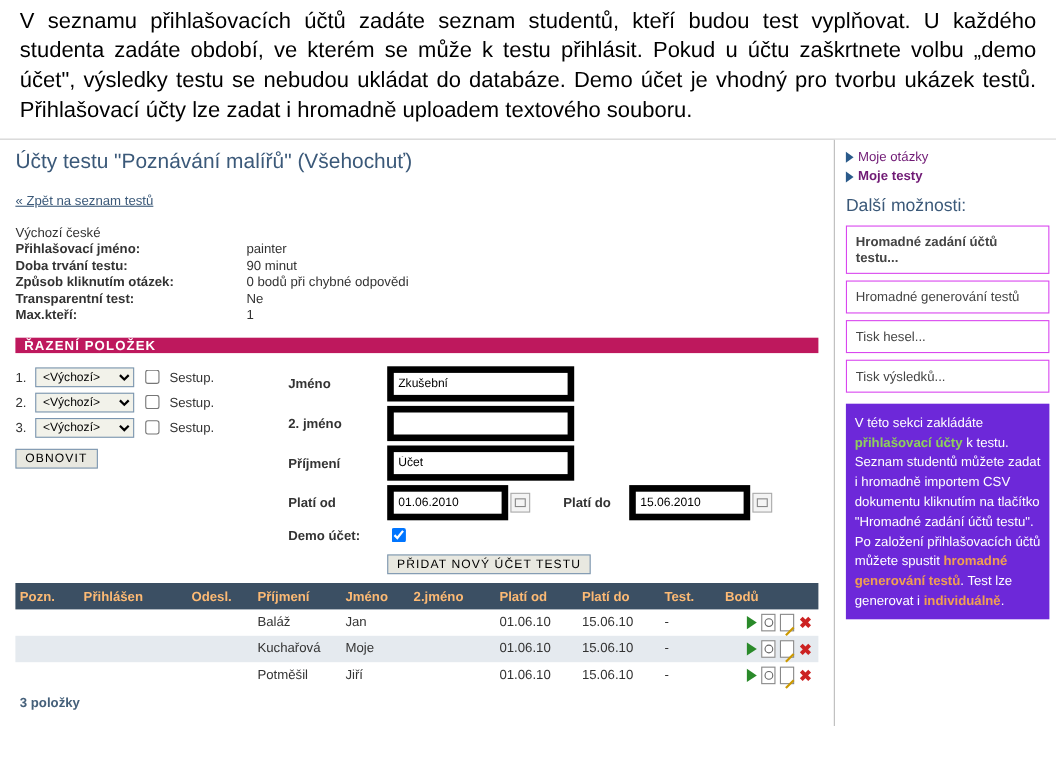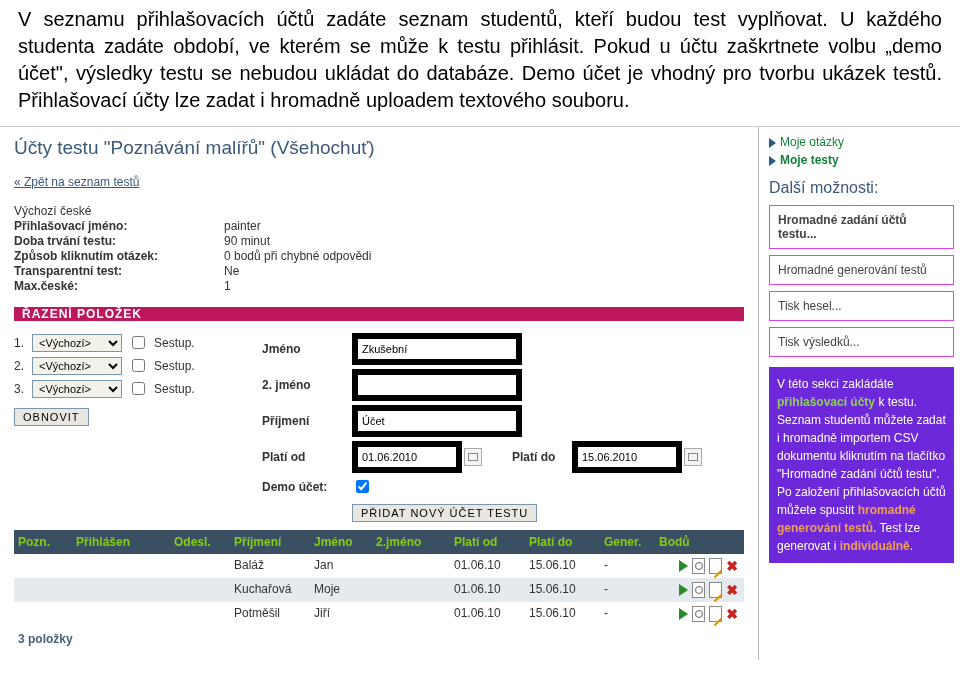--- a/index.html
+++ b/index.html
@@ -92,21 +92,21 @@
     width: 16px; height: 16px;
     border: 1px solid #aaa;
     background: #f4f4f4;
     margin-left: 2px;
     vertical-align: middle;
     position: relative;
   }
   .calicon::after { content:""; position:absolute; top:4px; left:3px; width:8px; height:6px; border:1px solid #888;}
   .table-head {
     background: #3b4f63;
-    color: #84cc16;
+    color: #fdba74;
     display: flex;
     font-size: 12px;
     font-weight: bold;
     padding: 5px 0 5px 4px;
     margin-top: 8px;
   }
   .th-pozn { width: 58px; }
   .th-prih { width: 98px; }
   .th-odesl { width: 60px; }
   .th-prij { width: 80px; }
@@ -127,21 +127,21 @@
   .tri-g { width:0;height:0;border-top:6px solid transparent;border-bottom:6px solid transparent;border-left:9px solid #2a8a2a; }
   .pg { width:11px;height:14px;border:1px solid #888;background:#fff; position:relative;}
   .pg.edit::after { content:"";position:absolute;right:-2px;bottom:-2px;width:10px;height:2px;background:#c90;transform:rotate(-45deg);}
   .pg.gear::after { content:"";position:absolute;left:2px;top:3px;width:6px;height:6px;border:1px solid #666;border-radius:50%;}
   .xic { color:#c22; font-weight:bold; font-size:14px; }
   .footer-count { font-weight: bold; padding: 6px 4px; color:#45607a; }
   
   .side-links { margin-bottom: 10px; }
   .side-links div { padding: 2px 0; }
   .tri-b { display:inline-block;width:0;height:0;border-top:5px solid transparent;border-bottom:5px solid transparent;border-left:7px solid #2a5a8a; margin-right:4px; vertical-align:middle;}
-  .side-link { color:#15803d;}
+  .side-link { color:#701a75;}
   .side-link.bold { font-weight:bold; }
   .side-h { font-size:16px; color:#3b5979; margin:8px 0 8px 0; }
   .side-btn {
     border:1px solid #d946ef;
     padding:7px 8px;
     margin:6px 0;
     font-size:12px;
     color:#444;
     background:#fff;
     cursor:pointer;
@@ -182,21 +182,21 @@
       </div>
     <div class="info-row">
         <div class="info-label">Způsob kliknutím otázek:</div>
         <div class="info-val">0 bodů při chybné odpovědi</div>
       </div>
     <div class="info-row">
         <div class="info-label">Transparentní test:</div>
         <div class="info-val">Ne</div>
       </div>
     <div class="info-row">
-        <div class="info-label">Max.české:</div>
+        <div class="info-label">Max.kteří:</div>
         <div class="info-val">1</div>
       </div>
 
     <div class="section-bar">ŘAZENÍ POLOŽEK</div>
 
     <div class="sort-form">
       <div class="sort-left">
         <div class="sort-row">
           <span class="num">1.</span>
           <select class="sel"><option>&lt;Výchozí&gt;</option></select>
@@ -251,21 +251,21 @@
 
     <div class="table-head">
       <div class="th-pozn">Pozn.</div>
       <div class="th-prih">Přihlášen</div>
       <div class="th-odesl">Odesl.</div>
       <div class="th-prij">Příjmení</div>
       <div class="th-jmeno">Jméno</div>
       <div class="th-jmeno2">2.jméno</div>
       <div class="th-plod">Platí od</div>
       <div class="th-pldo">Platí do</div>
-      <div class="th-gener">Gener.</div>
+      <div class="th-gener">Test.</div>
       <div class="th-bodu">Bodů</div>
     </div>
 
     <div class="trow">
       <div class="th-pozn"></div>
         <div class="th-prih"></div>
         <div class="th-odesl"></div>
       <div class="th-prij">Baláž</div>
       <div class="th-jmeno">Jan</div>
       <div class="th-jmeno2"></div>

